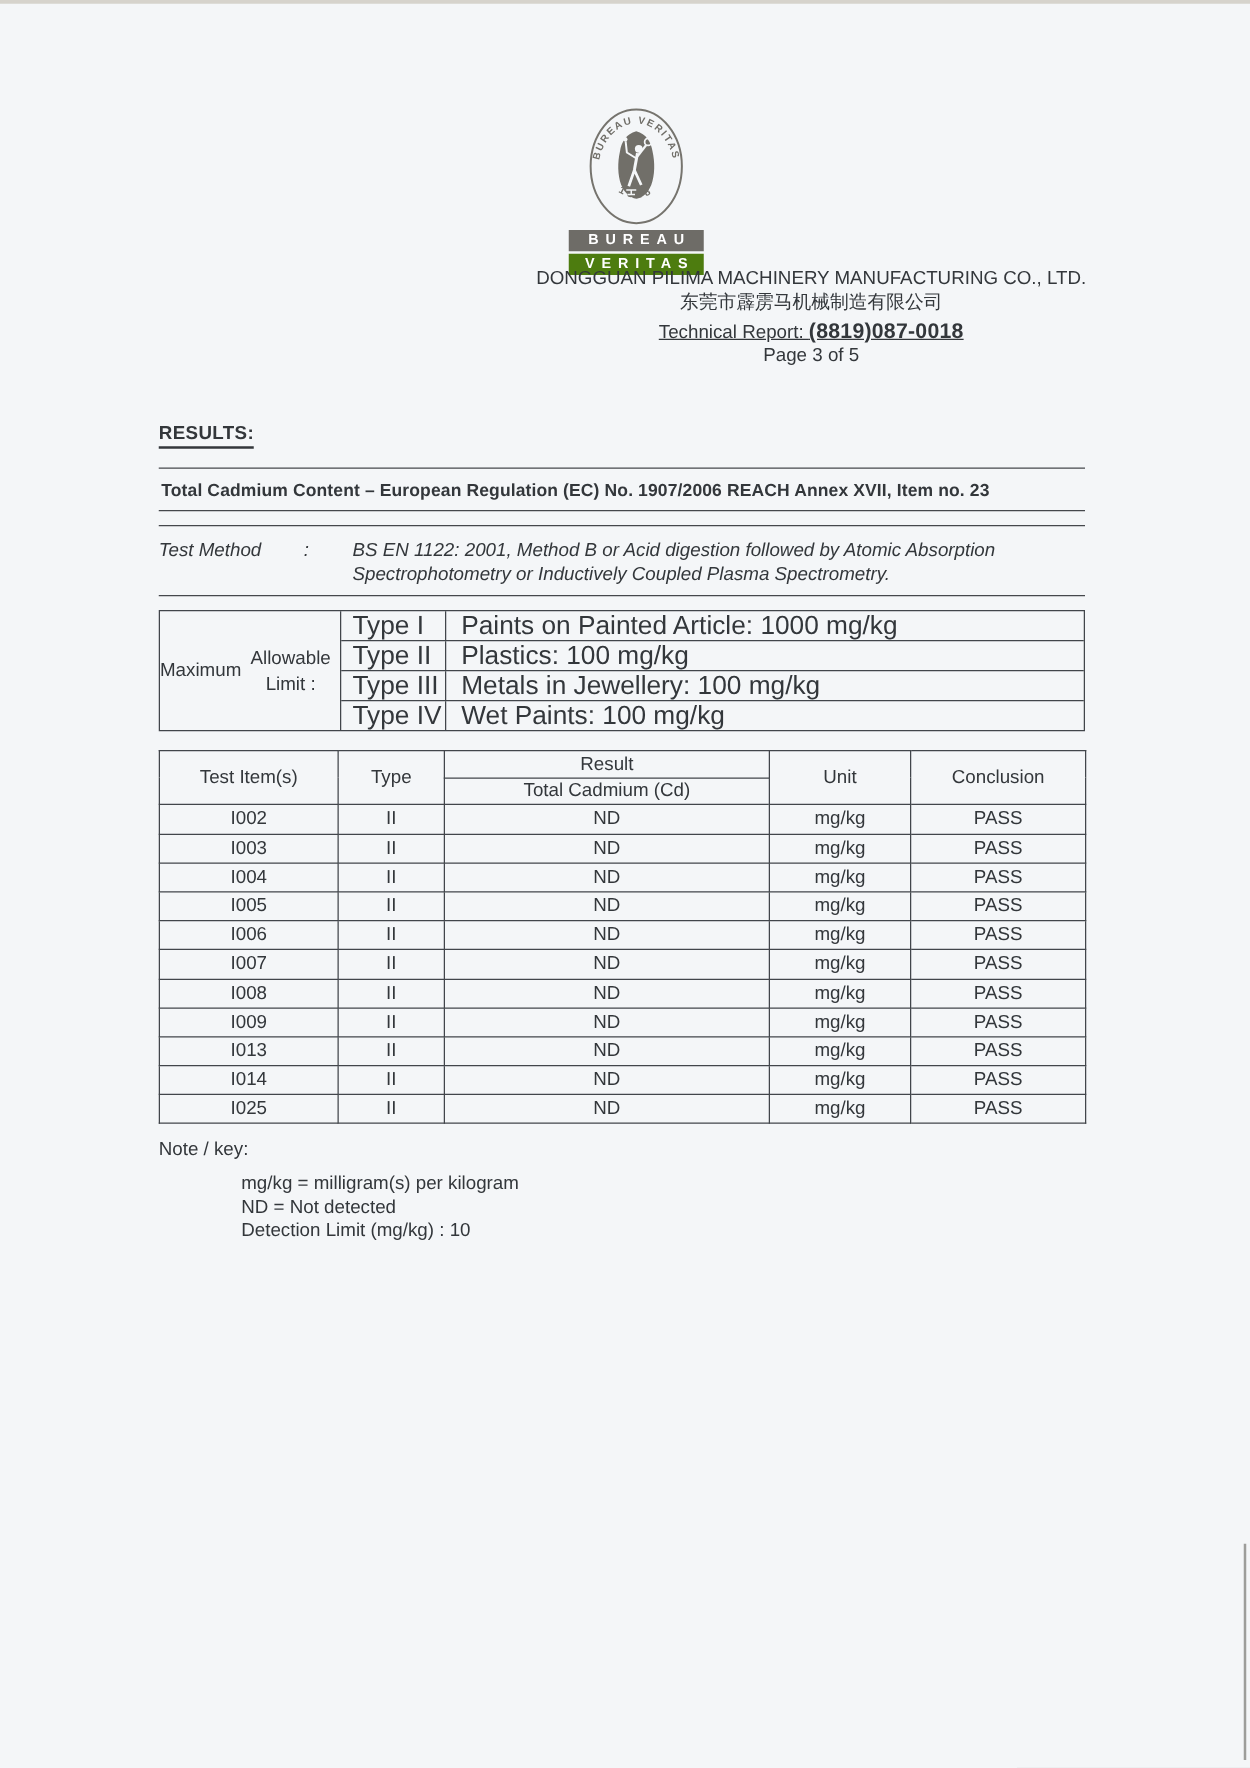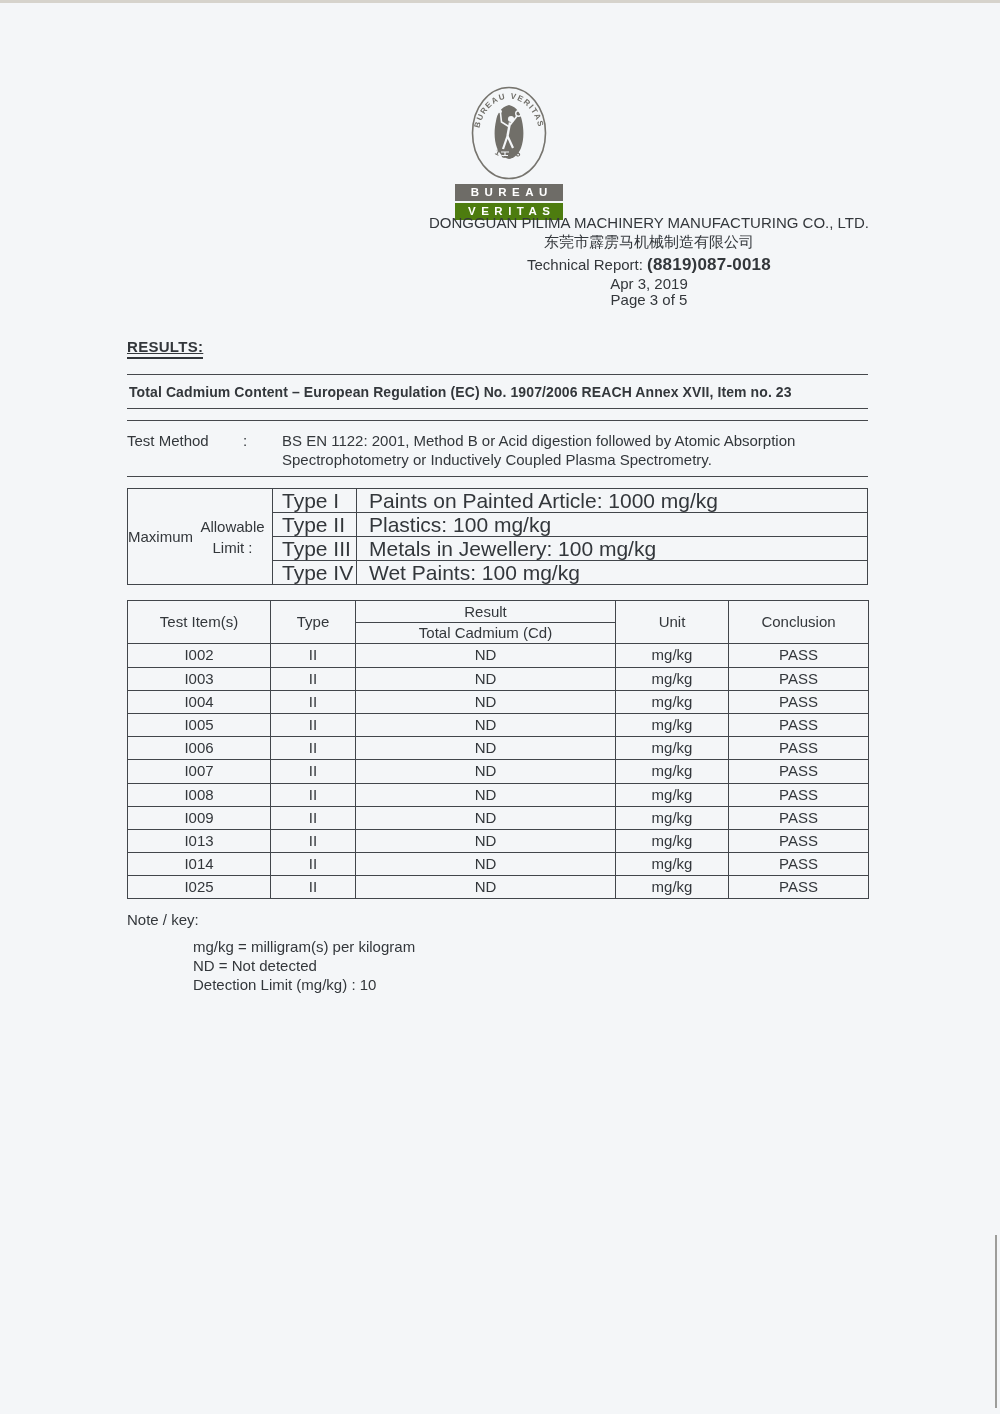--- a/index.html
+++ b/index.html
@@ -20,34 +20,34 @@
   .emblem{display:block;margin:0 auto 4px auto;}
   .logo-bar{height:17px;line-height:17px;color:#ffffff;font-size:11.5px;font-weight:bold;
     letter-spacing:5.5px;text-indent:5.5px;margin-bottom:2px;}
   .bar-bureau{background:#6e6c67;}
   .bar-veritas{background:#4d7c0f;}
 
   
   .header-text{position:absolute;top:214px;right:131px;text-align:center;line-height:18px;}
   .company-en{font-size:15px;margin-bottom:1px;}
   .company-cn{font-size:15px;margin-bottom:5px;}
-  .report-line{font-size:15px;margin-bottom:2px;}
+  .report-line{font-size:15px;margin-bottom:2px;text-decoration:underline;}
   .report-no{font-weight:bold;font-size:17px;letter-spacing:.2px;}
   .header-date,.header-page{font-size:15px;line-height:15.5px;}
 
   
   .content{position:absolute;left:127px;top:338px;width:741px;}
   .results-heading{display:inline-block;font-size:15px;font-weight:bold;
-    border-bottom:2px solid #33373b;padding-bottom:2px;letter-spacing:.3px;text-decoration:underline;}
+    border-bottom:2px solid #33373b;padding-bottom:2px;letter-spacing:.3px;}
   .rule{border:none;border-top:1.6px solid #45484c;margin:0;}
   .r1{margin-top:15px;}
   .section-title{font-size:14px;font-weight:bold;padding:9px 2px 8px 2px;letter-spacing:.1px;}
   .r3{margin-top:11px;}
 
-  .test-method{display:flex;align-items:flex-start;margin-top:10px;font-size:15px;line-height:19px;}
+  .test-method{display:flex;align-items:flex-start;margin-top:10px;font-size:15px;line-height:19px;font-style:italic;}
   .tm-label{width:116px;flex:none;}
   .tm-colon{width:39px;flex:none;}
   .tm-text{max-width:565px;}
   .r4{margin-top:7px;}
 
   
   .max-table{display:flex;border:1.6px solid #42464b;margin-top:11px;background:transparent;}
   .max-label{width:144px;flex:none;border-right:1.5px solid #42464b;
     display:flex;flex-direction:row;justify-content:center;align-items:center;
     font-size:15px;line-height:21px;text-align:center;}
@@ -101,21 +101,20 @@
       <path d="M31,66 L39,66 M35,66 L35,69 M32,69.5 L38,69.5" stroke="#f4f6f8" stroke-width="1.2" fill="none"></path>
     </svg>
     <div class="logo-bar bar-bureau">BUREAU</div>
     <div class="logo-bar bar-veritas">VERITAS</div>
   </div>
 
   <div class="header-text">
     <div class="company-en">DONGGUAN PILIMA MACHINERY MANUFACTURING CO., LTD.</div>
     <div class="company-cn">东莞市霹雳马机械制造有限公司</div>
     <div class="report-line"><span>Technical Report: </span><span class="report-no">(8819)087-0018</span></div>
-    <div class="header-date">Apr 3, 2019</div>
     <div class="header-page">Page 3 of 5</div>
   </div>
 
   <div class="content">
 
     <span class="results-heading">RESULTS:</span>
 
     <hr class="rule r1">
     <div class="section-title">Total Cadmium Content – European Regulation (EC) No. 1907/2006 REACH Annex XVII, Item no. 23</div>
     <hr class="rule">

